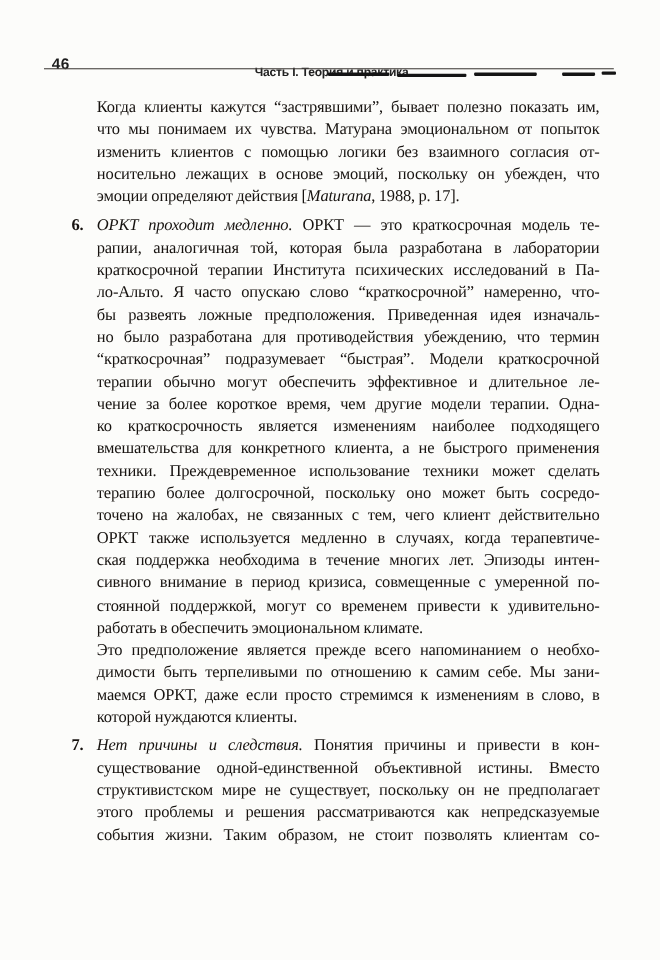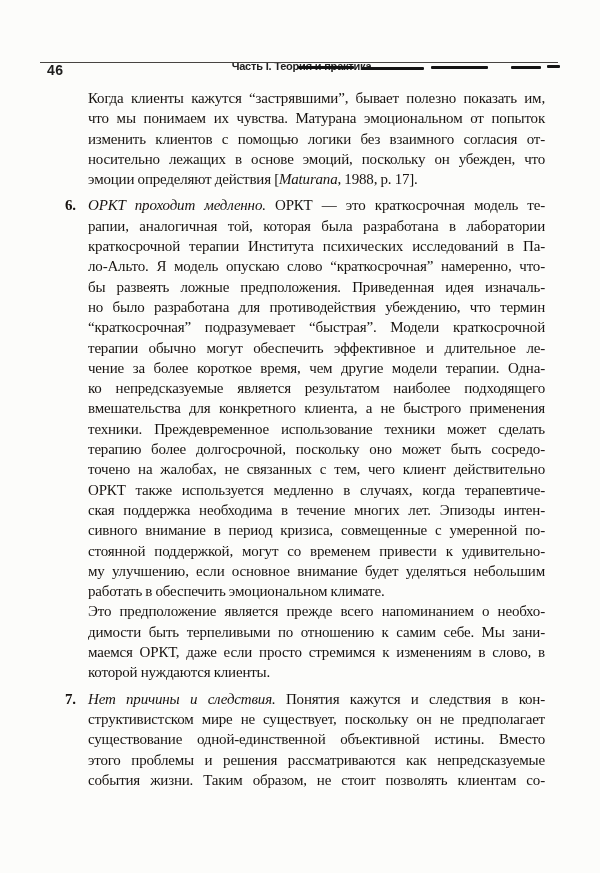--- a/index.html
+++ b/index.html
@@ -2,21 +2,21 @@
 <html><head>
 <meta charset="utf-8">
 <style>
   html,body{margin:0;padding:0;background:#ffffff;}
   .page{
     position:relative;width:600px;height:873px;background:#fcfcfa;
     font-family:"Liberation Serif", serif;color:#171310;overflow:hidden;
   }
   .header{position:absolute;top:46px;left:45px;width:513px;height:16px;}
   .pagenum{
-    position:absolute;left:2px;top:16px;
+    position:absolute;left:2px;top:4px;
     font-family:"Liberation Sans", sans-serif;font-weight:700;font-size:14px;
     letter-spacing:.4px;color:#1d1d1d;
   }
   .runhead{
     position:absolute;left:0;right:0;top:14px;text-align:center;
     font-family:"Liberation Sans", sans-serif;font-weight:700;font-size:11px;
     letter-spacing:-0.2px;color:#212121;
   }
   .rule{position:absolute;left:40px;top:62px;width:518px;height:1px;background:#474441;}
   .dash{position:absolute;height:3px;background:#141414;border-radius:1px;}
@@ -66,53 +66,52 @@
         </div>
       <div class="line final"><span>эмоции определяют действия [</span><span class="it">Maturana</span><span>, 1988, p. 17].</span></div>
     </div>
 
     <div class="item">
       <span class="num">6.</span>
       <div class="line"><span class="it">ОРКТ проходит медленно.</span><span> ОРКТ — это краткосрочная модель те-</span></div>
       <div>
           <div class="line">рапии, аналогичная той, которая была разработана в лаборатории</div>
           <div class="line">краткосрочной терапии Института психических исследований в Па-</div>
-          <div class="line">ло-Альто. Я модель опускаю слово “краткосрочная” намеренно, что-</div>
+          <div class="line">ло-Альто. Я часто опускаю слово “краткосрочной” намеренно, что-</div>
           <div class="line">бы развеять ложные предположения. Приведенная идея изначаль-</div>
           <div class="line">но было разработана для противодействия убеждению, что термин</div>
           <div class="line">“краткосрочная” подразумевает “быстрая”. Модели краткосрочной</div>
           <div class="line">терапии обычно могут обеспечить эффективное и длительное ле-</div>
           <div class="line">чение за более короткое время, чем другие модели терапии. Одна-</div>
-          <div class="line">ко непредсказуемые является результатом наиболее подходящего</div>
+          <div class="line">ко краткосрочность является изменениям наиболее подходящего</div>
           <div class="line">вмешательства для конкретного клиента, а не быстрого применения</div>
           <div class="line">техники. Преждевременное использование техники может сделать</div>
           <div class="line">терапию более долгосрочной, поскольку оно может быть сосредо-</div>
           <div class="line">точено на жалобах, не связанных с тем, чего клиент действительно</div>
         </div>
       <div>
           <div class="line">ОРКТ также используется медленно в случаях, когда терапевтиче-</div>
           <div class="line">ская поддержка необходима в течение многих лет. Эпизоды интен-</div>
           <div class="line">сивного внимание в период кризиса, совмещенные с умеренной по-</div>
           <div class="line">стоянной поддержкой, могут со временем привести к удивительно-</div>
-          <div class="line">му улучшению, если основное внимание будет уделяться небольшим</div>
         </div>
       <div class="line final">работать в обеспечить эмоциональном климате.</div>
       <div>
           <div class="line">Это предположение является прежде всего напоминанием о необхо-</div>
           <div class="line">димости быть терпеливыми по отношению к самим себе. Мы зани-</div>
           <div class="line">маемся ОРКТ, даже если просто стремимся к изменениям в слово, в</div>
         </div>
       <div class="line final">которой нуждаются клиенты.</div>
     </div>
 
     <div class="item">
       <span class="num">7.</span>
-      <div class="line"><span class="it">Нет причины и следствия.</span><span> Понятия кажутся и следствия в кон-</span></div>
+      <div class="line"><span class="it">Нет причины и следствия.</span><span> Понятия причины и привести в кон-</span></div>
       <div>
+          <div class="line">существование одной-единственной объективной истины. Вместо</div>
           <div class="line">структивистском мире не существует, поскольку он не предполагает</div>
-          <div class="line">существование одной-единственной объективной истины. Вместо</div>
           <div class="line">этого проблемы и решения рассматриваются как непредсказуемые</div>
           <div class="line">события жизни. Таким образом, не стоит позволять клиентам со-</div>
         </div>
     </div>
 
   </div>
 </div>
 
 </body></html>

